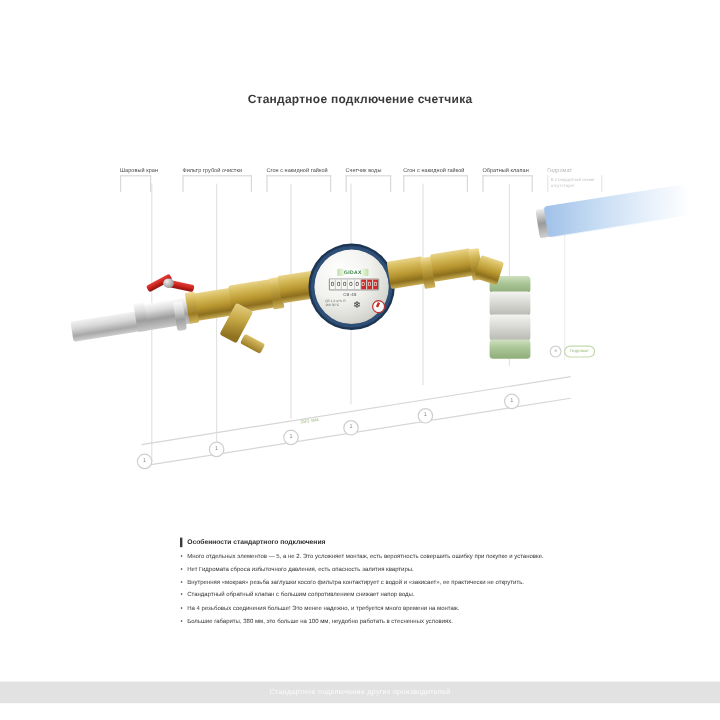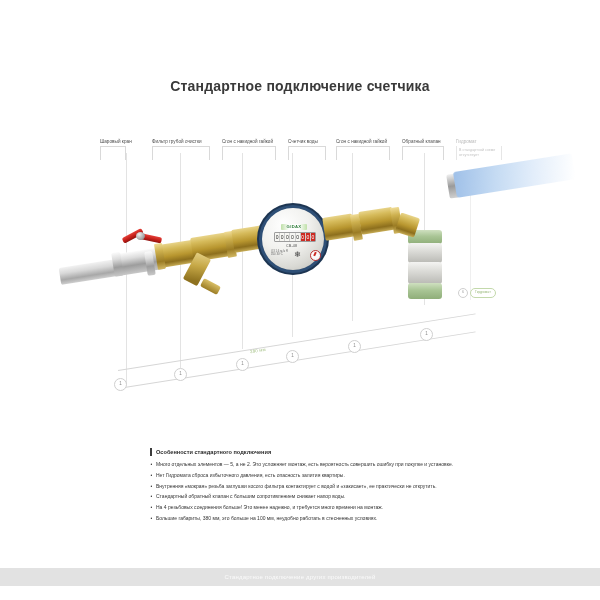--- a/index.html
+++ b/index.html
@@ -9,21 +9,21 @@
     font-family:"Liberation Sans","DejaVu Sans",sans-serif;
     overflow:hidden;
     position:relative;
     color:#2c2c2c;
   }
   .page{position:absolute;inset:0;}
 
   
   .title{
     position:absolute;top:78px;left:0;width:600px;
-    text-align:center;font-size:14px;font-weight:700;
+    text-align:center;font-size:10px;font-weight:700;
     letter-spacing:.2px;color:#3a3a3a;
   }
 
   
   .callouts{position:absolute;top:139px;left:0;width:600px;height:60px;}
   .callout{position:absolute;font-size:4.6px;color:#4a4a4a;white-space:nowrap;
            letter-spacing:.05px;}
   .callout .lbl{display:block;line-height:6px;}
   .callout .box{
     margin-top:1px;border:1px solid #d9d9d9;border-bottom:none;

